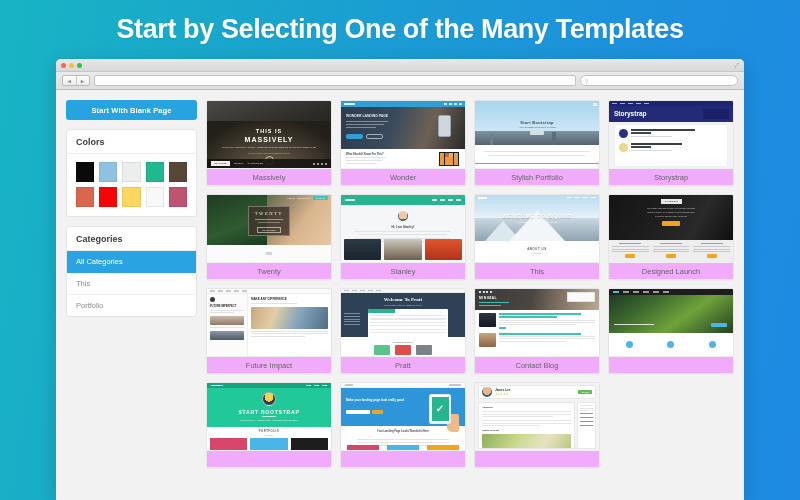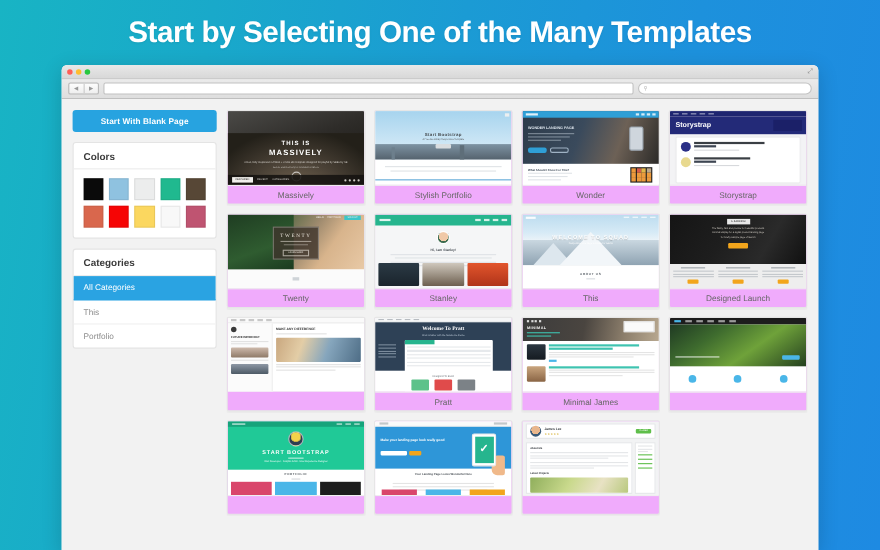--- a/index.html
+++ b/index.html
@@ -605,37 +605,20 @@
                 <span class="dots">
                     <i></i>
                     <i></i>
                     <i></i>
                     <i></i>
                   </span>
               </div>
             </div>
           </div>
           <div class="card-label">Massively</div>
-        </div>
-
-        <div class="card">
-          <div class="thumb">
-            <div class="th t-stylish">
-              <div class="sky"></div>
-              <div class="city"></div>
-              <div class="menu"></div>
-              <div class="ctr sh">Start Bootstrap</div>
-              <div class="ctr ss">A Free Bootstrap Responsive Template</div>
-              <div class="sb"></div>
-              <div class="p1"></div>
-                <div class="p2"></div>
-              <div class="line"></div>
-            </div>
-          </div>
-          <div class="card-label">Stylish Portfolio</div>
         </div>
 
         <div class="card">
           <div class="thumb">
             <div class="th t-wonder">
               <div class="hero"></div>
               <div class="bar nav">
                   <span class="logo"></span>
                   <span class="navd">
                     <i></i>
@@ -666,20 +649,37 @@
                   <i></i>
                   <i></i>
                   <i></i>
                   <i></i>
                   <i></i>
                   <i></i>
                 </div>
             </div>
           </div>
           <div class="card-label">Wonder</div>
+        </div>
+
+        <div class="card">
+          <div class="thumb">
+            <div class="th t-stylish">
+              <div class="sky"></div>
+              <div class="city"></div>
+              <div class="menu"></div>
+              <div class="ctr sh">Start Bootstrap</div>
+              <div class="ctr ss">A Free Bootstrap Responsive Template</div>
+              <div class="sb"></div>
+              <div class="p1"></div>
+                <div class="p2"></div>
+              <div class="line"></div>
+            </div>
+          </div>
+          <div class="card-label">Stylish Portfolio</div>
         </div>
 
         <div class="card">
           <div class="thumb">
             <div class="th t-story">
               <div class="bar topnav">
                   <i></i>
                   <i></i>
                   <i></i>
                   <i></i>
@@ -846,20 +846,21 @@
               <div class="fmain">
                 <div class="fmt">MAKE ANY DIFFERENCE</div>
                 <div class="fbl" style="width:60%"></div>
                 <div class="fhero"></div>
                 <div class="fbl"></div>
                   <div class="fbl"></div>
                   <div class="fbl" style="width:70%"></div>
               </div>
             </div>
           </div>
+          <div class="card-label">Future Impact</div>
         </div>
 
         <div class="card">
           <div class="thumb">
             <div class="th t-pratt">
               <div class="bar pnav">
                   <i></i>
                   <i></i>
                   <i></i>
                   <i></i>
@@ -927,21 +928,21 @@
                 <div class="pth pth2"></div>
                 <div class="pbody">
                     <div class="ph"></div>
                     <div class="pl"></div>
                     <div class="pl"></div>
                     <div class="pl" style="width:70%"></div>
                   </div>
               </div>
             </div>
           </div>
-          <div class="card-label">Minimal James</div>
+          <div class="card-label">Contact Blog</div>
         </div>
 
         <div class="card">
           <div class="thumb">
             <div class="th t-grass">
               <div class="bar gnav">
                   <i></i>
                   <i></i>
                   <i></i>
                   <i></i>

